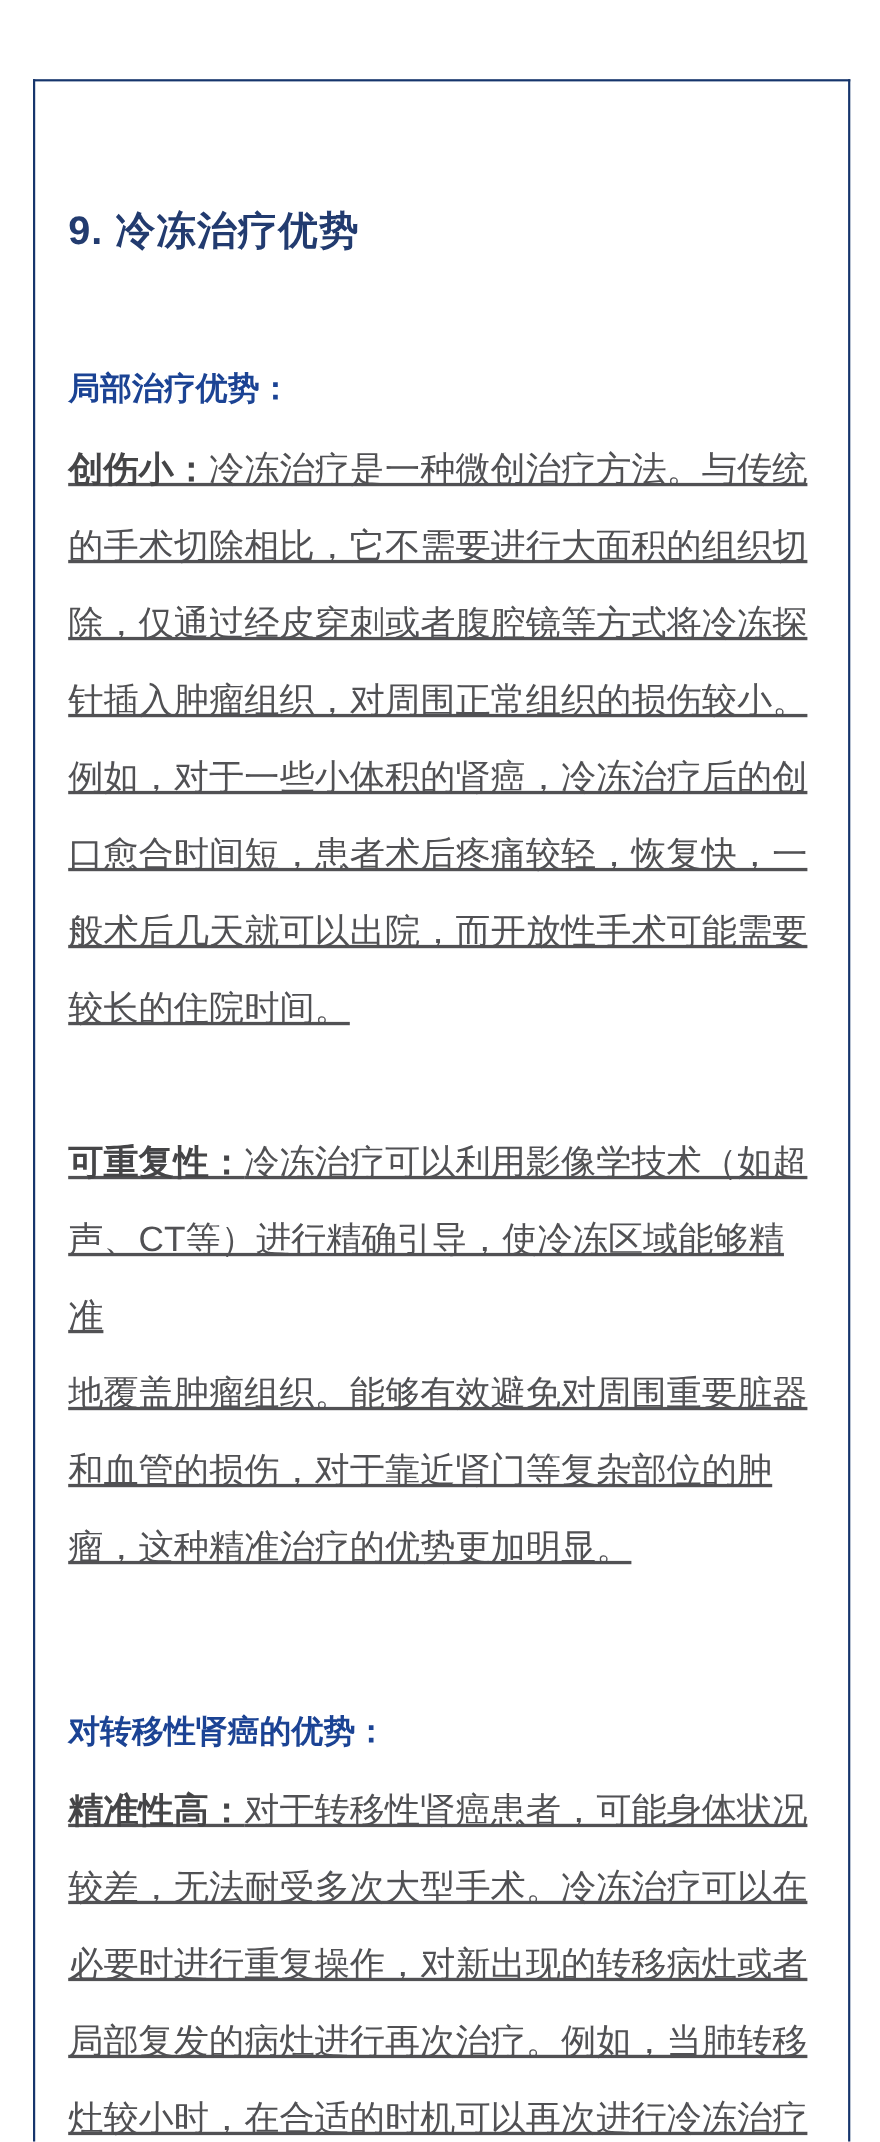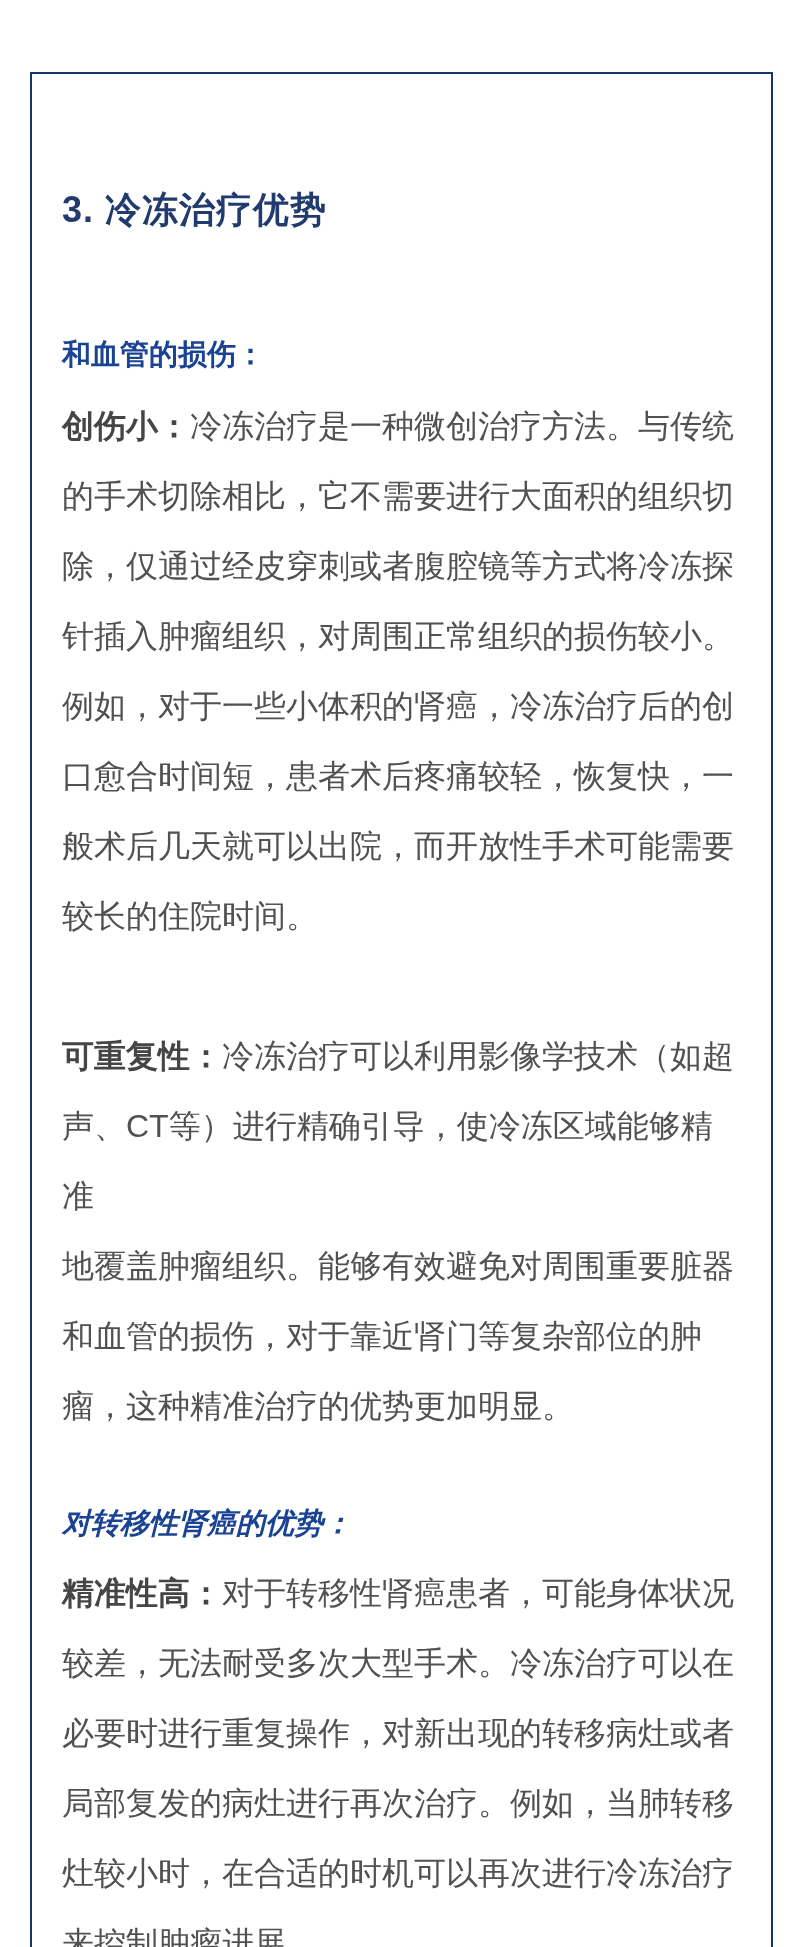--- a/index.html
+++ b/index.html
@@ -35,45 +35,45 @@
     letter-spacing: 1px;
   }
   .subheading {
     margin: 105px 0 0 0;
     font-size: 29px;
     line-height: 36px;
     font-weight: bold;
     color: #1b4394;
   }
   .subheading.second {
-    margin-top: 64px;
-    font-style: italic;
+    margin-top: 116px;
   }
   .para {
     margin: 19px 0 0 0;
     font-size: 32px;
     line-height: 70px;
     color: #515154;
     white-space: pre-line;
     text-align: left;
+    text-decoration: underline;
   }
   .para.precision { margin-top: 70px; }
   .para.repeat    { margin-top: 17px; }
   .para strong {
     font-weight: bold;
     color: #454547;
   }
 </style>
 </head>
 <body>
 
 <div class="frame">
-  <h1 class="title">3. 冷冻治疗优势</h1>
+  <h1 class="title">9. 冷冻治疗优势</h1>
 
-  <h2 class="subheading">和血管的损伤：</h2>
+  <h2 class="subheading">局部治疗优势：</h2>
 
   <p class="para trauma"><strong>创伤小：</strong><span>冷冻治疗是一种微创治疗方法。与传统
 的手术切除相比，它不需要进行大面积的组织切
 除，仅通过经皮穿刺或者腹腔镜等方式将冷冻探
 针插入肿瘤组织，对周围正常组织的损伤较小。
 例如，对于一些小体积的肾癌，冷冻治疗后的创
 口愈合时间短，患者术后疼痛较轻，恢复快，一
 般术后几天就可以出院，而开放性手术可能需要
 较长的住院时间。</span></p>
 

